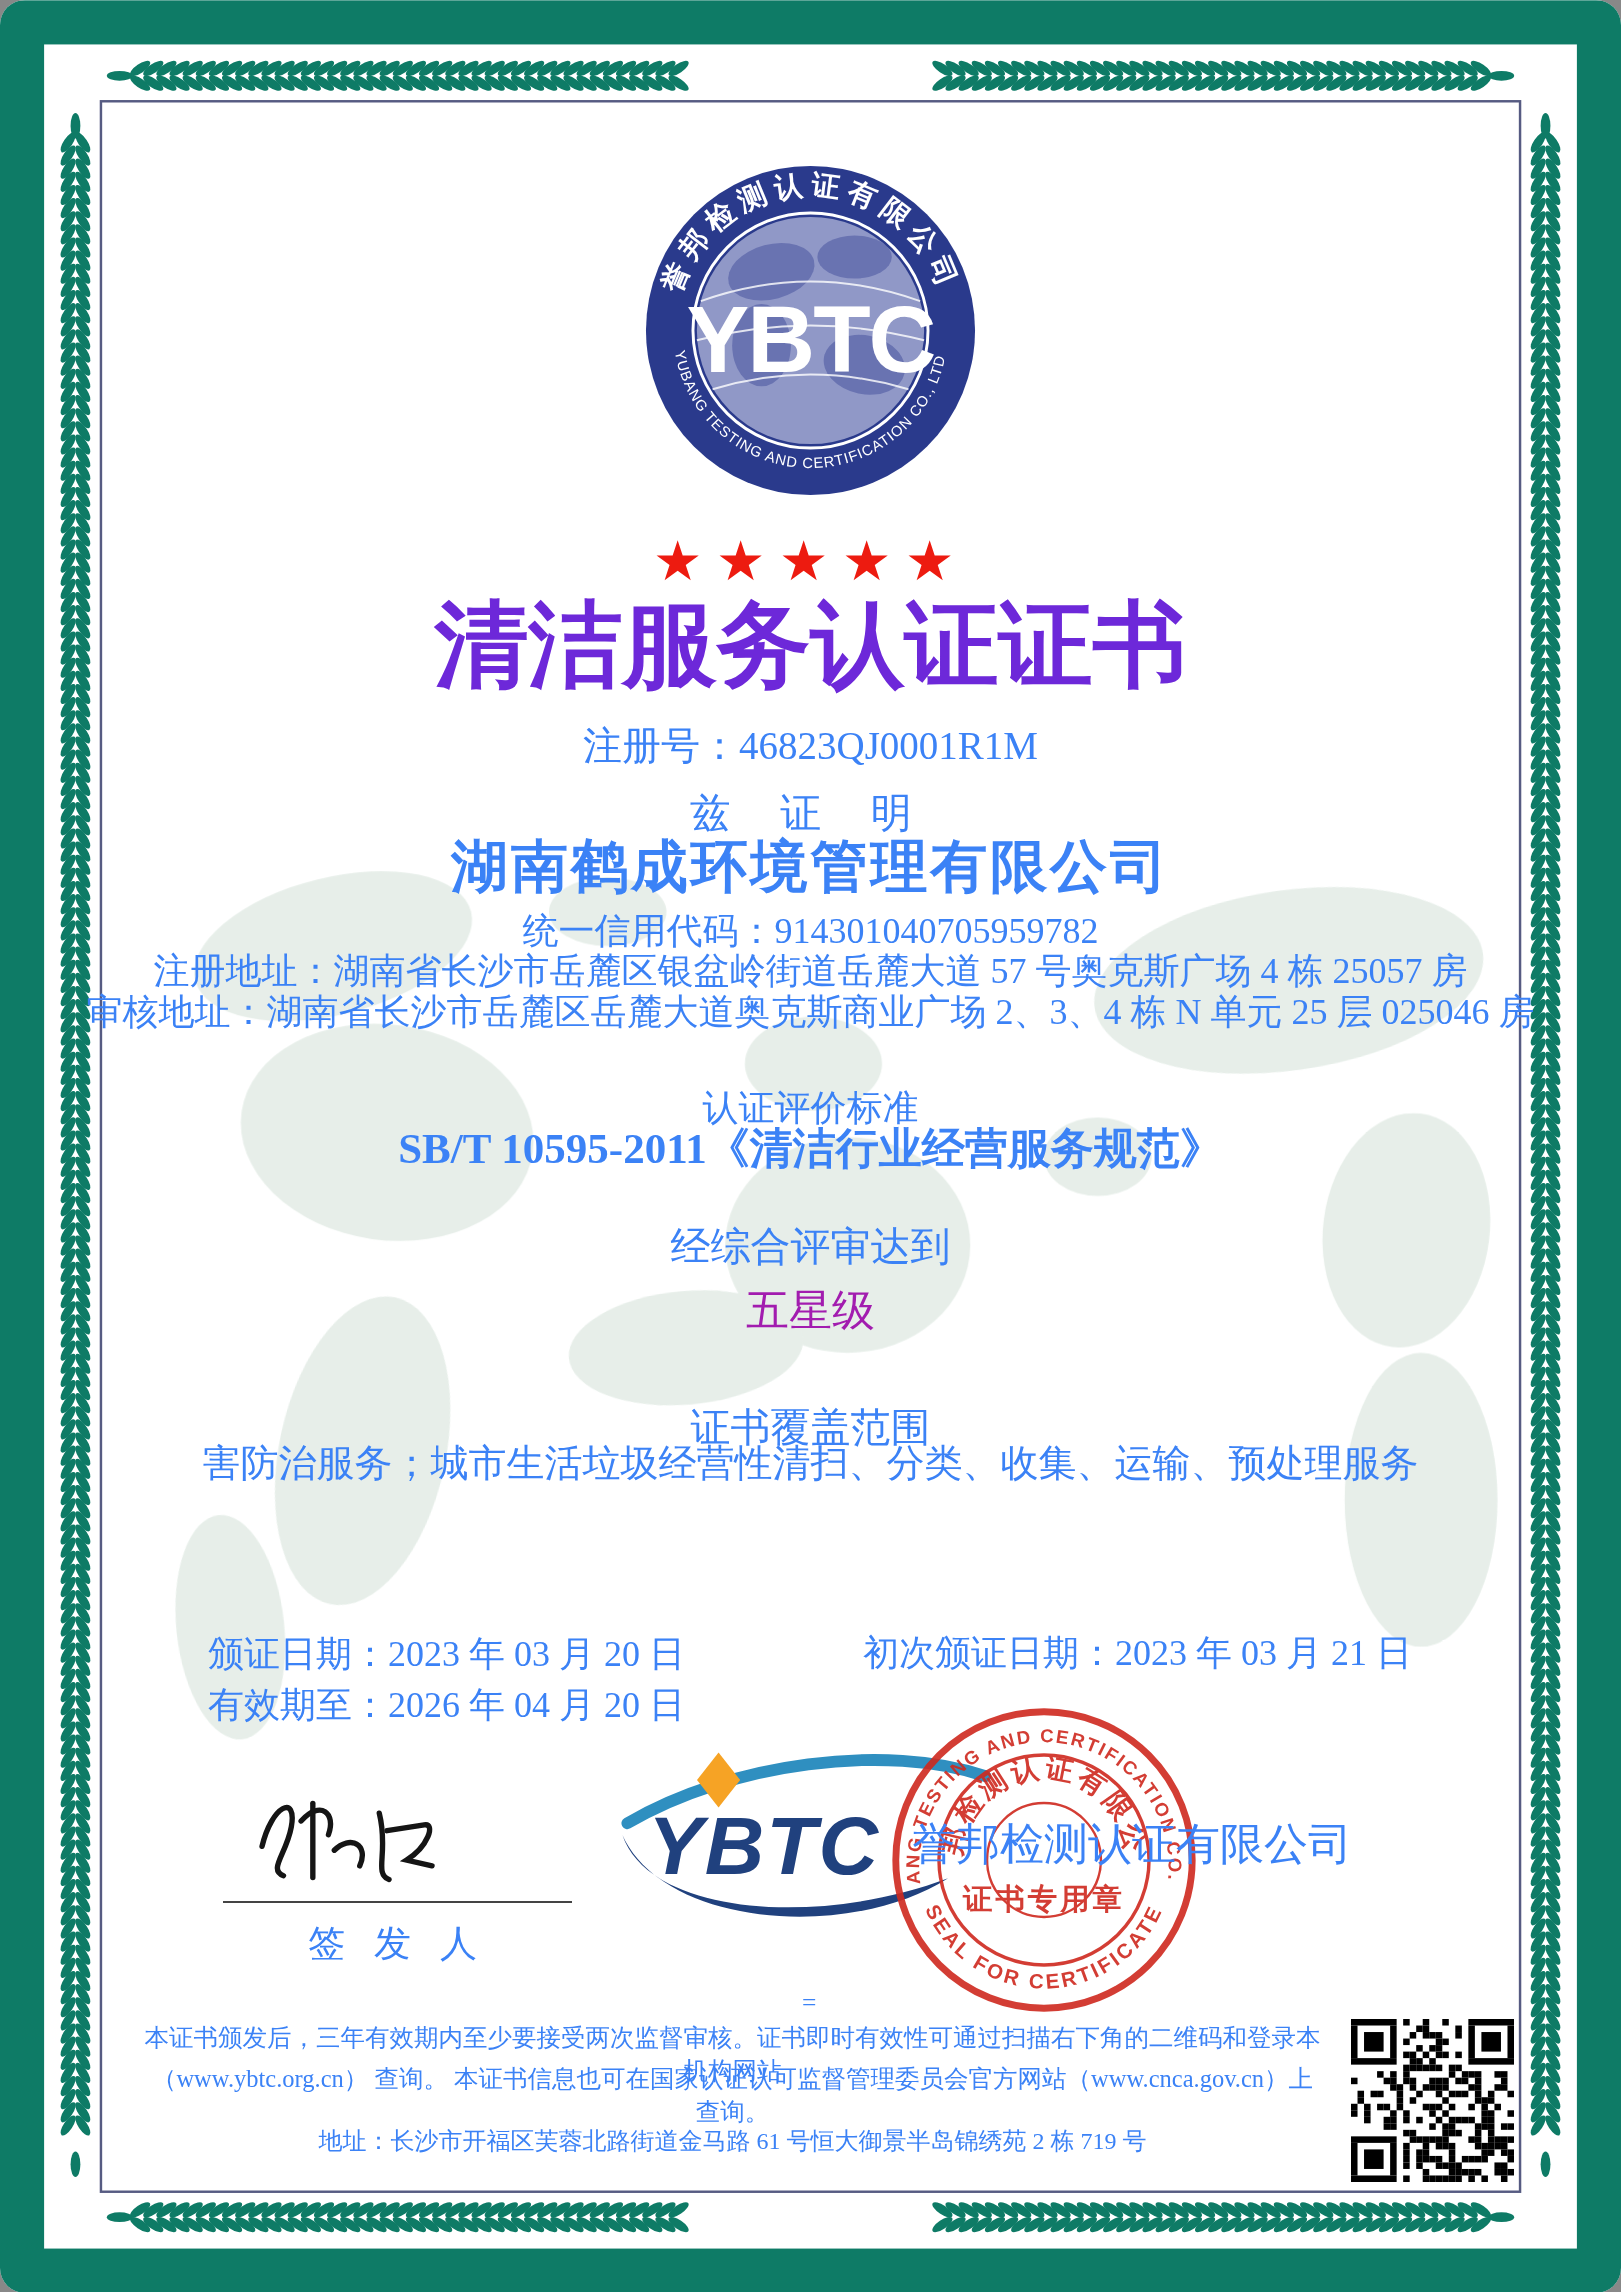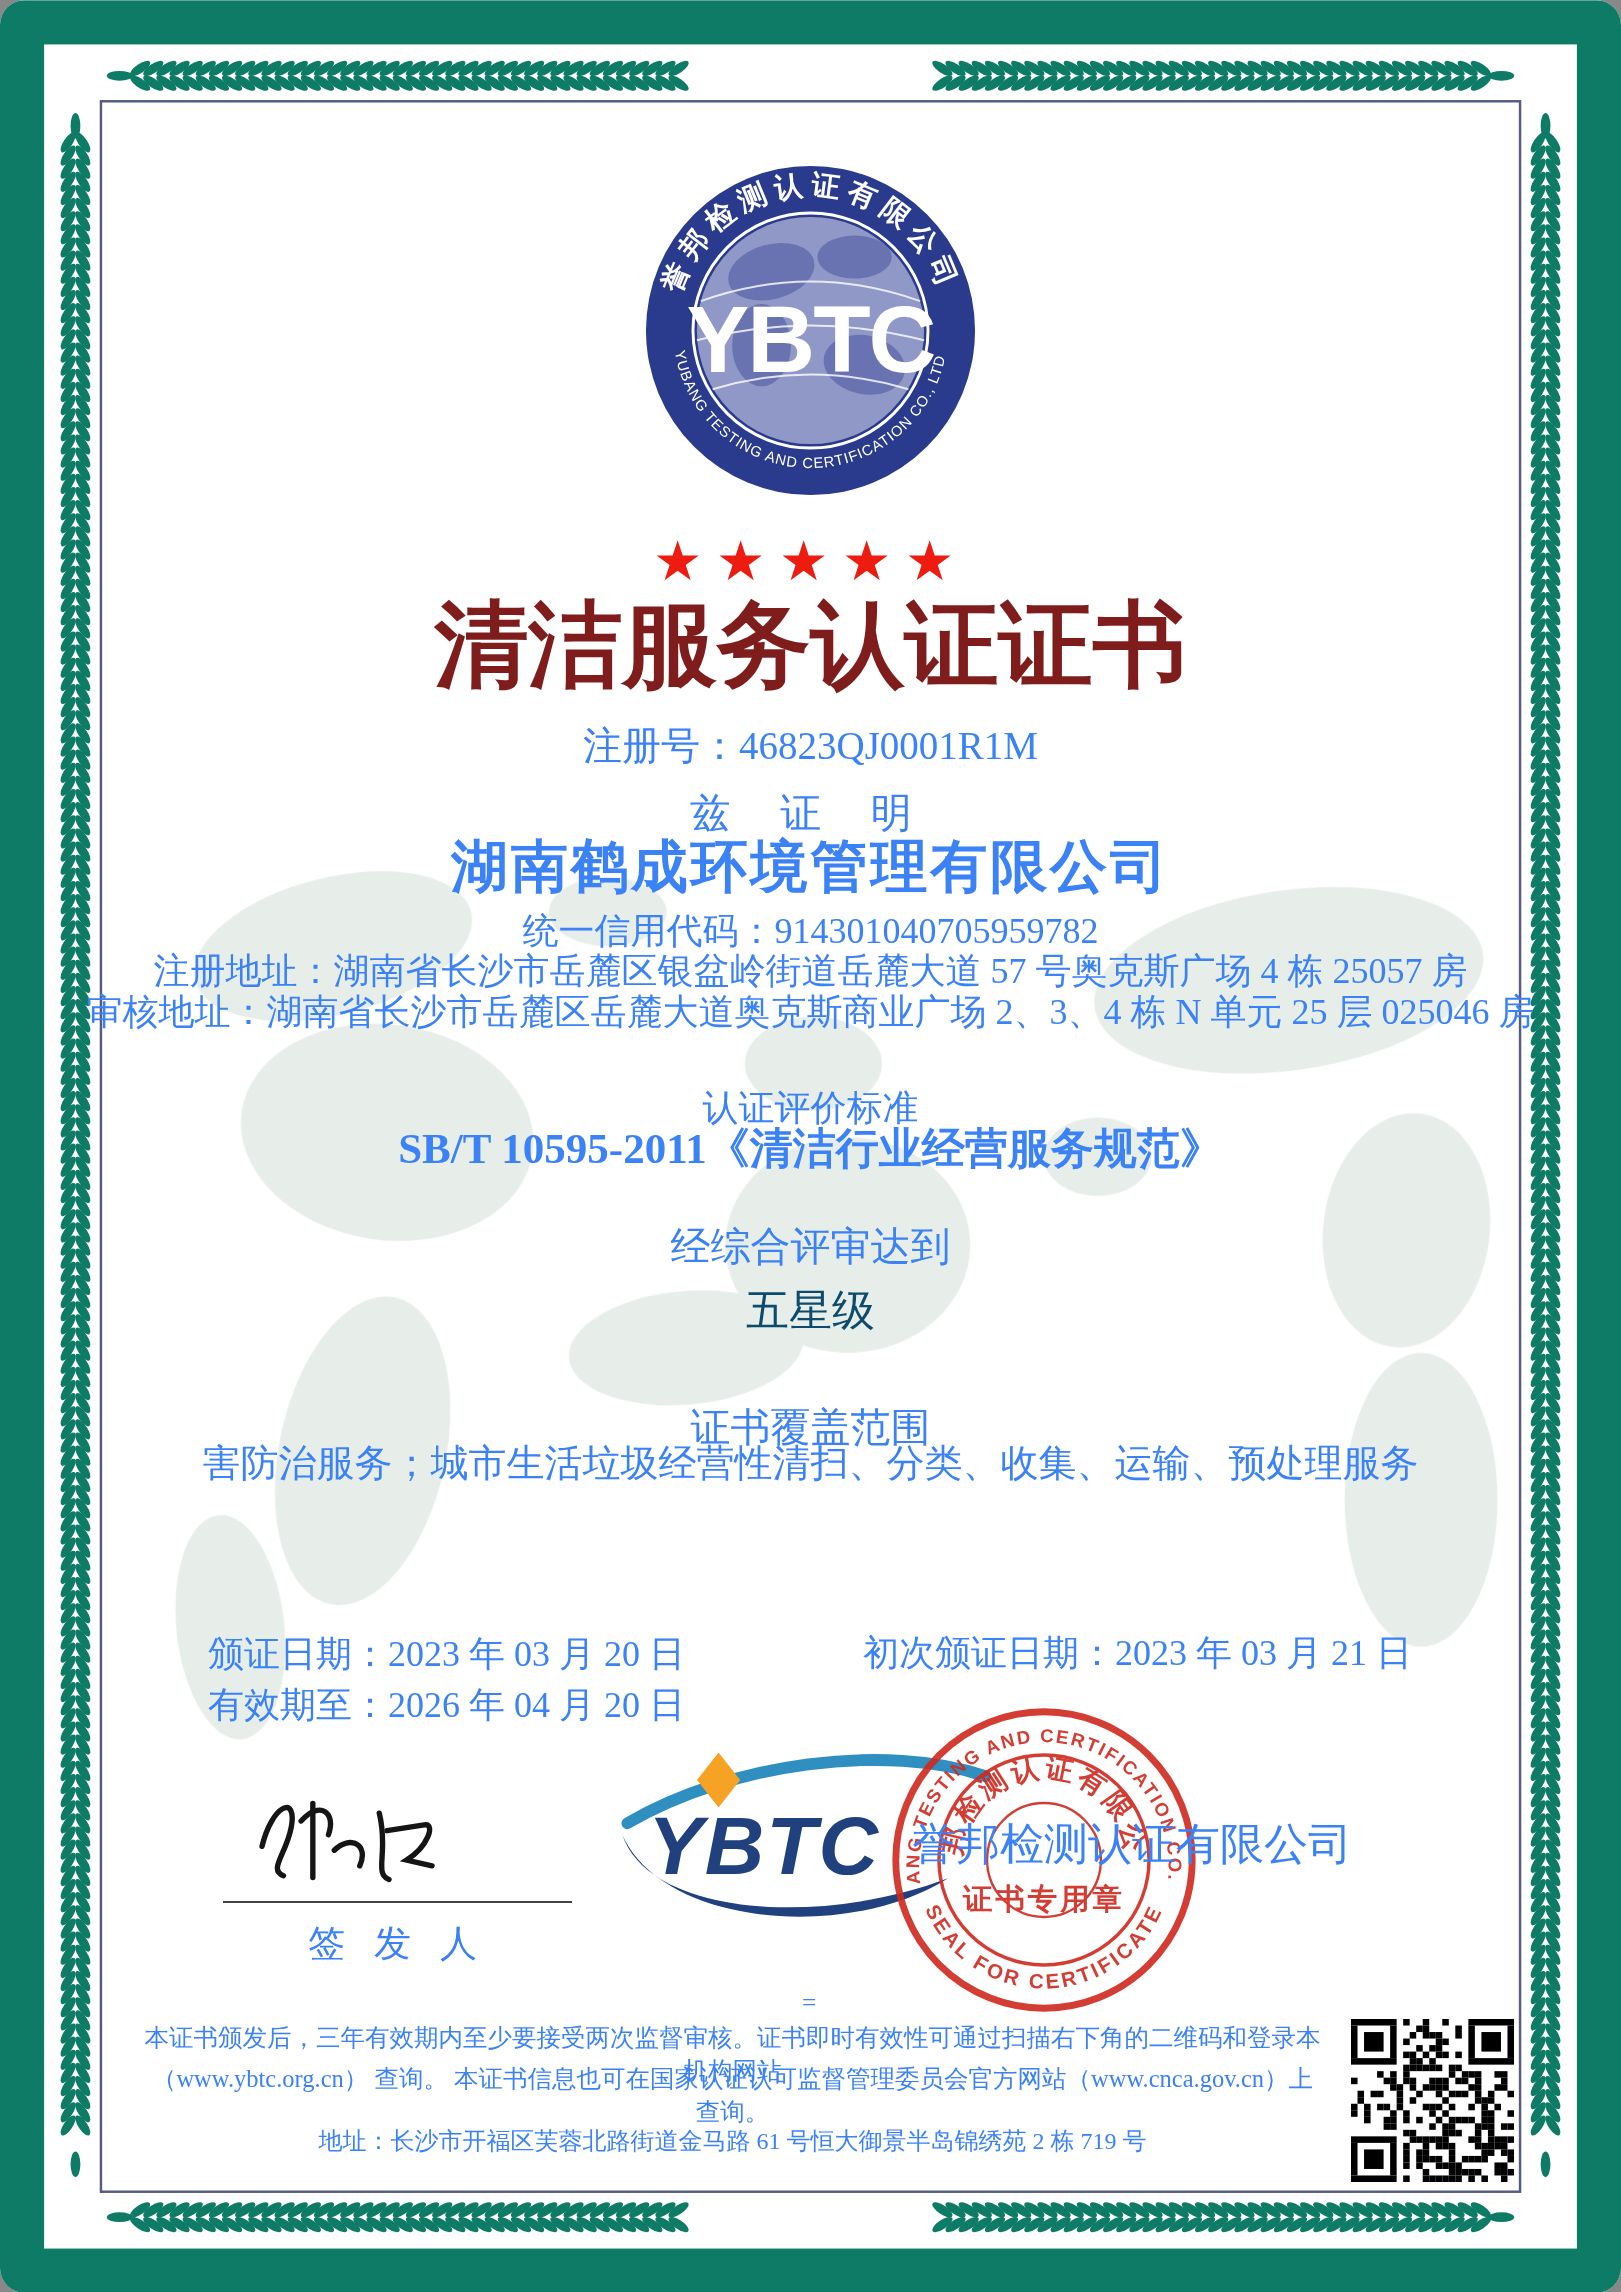--- a/index.html
+++ b/index.html
@@ -1,24 +1,24 @@
 <!DOCTYPE html>
 <html><head>
 <meta charset="utf-8">
 <style>
   html,body{margin:0;padding:0;background:#888;}
   .page{position:relative;width:1621px;height:2293px;margin:0 auto;background:#ffffff;
         font-family:"Liberation Serif","DejaVu Serif",serif;overflow:hidden;border-radius:25px;}
   .abs{position:absolute;}
   .ctr{left:0;right:0;text-align:center;}
   .lyr0{z-index:0;} .lyr1{z-index:1;} .lyr2{z-index:2;}
-  .title{font-family:"Liberation Sans","DejaVu Sans",sans-serif;font-weight:900;color:#7f1d1d;}
+  .title{font-family:"Liberation Sans","DejaVu Sans",sans-serif;font-weight:900;color:#6d28d9;}
   .stars{color:#ed1b10;font-size:55px;letter-spacing:13.7px;font-family:"DejaVu Sans",sans-serif;}
   .body-t{color:#3b82f6;}
-  .red-t{color:#0c4a6e;}
+  .red-t{color:#a21caf;}
   .sig-line{border-top:2px solid #444;}
   svg text{font-family:"Liberation Serif","DejaVu Serif",serif;}
   svg .sans{font-family:"Liberation Sans","DejaVu Sans",sans-serif;}
 </style>
 </head>
 <body>
 
 <div class="page">
 
   <svg class="abs lyr0" width="1621" height="2293" viewBox="0 0 1654 2339" style="left:0;top:0">

